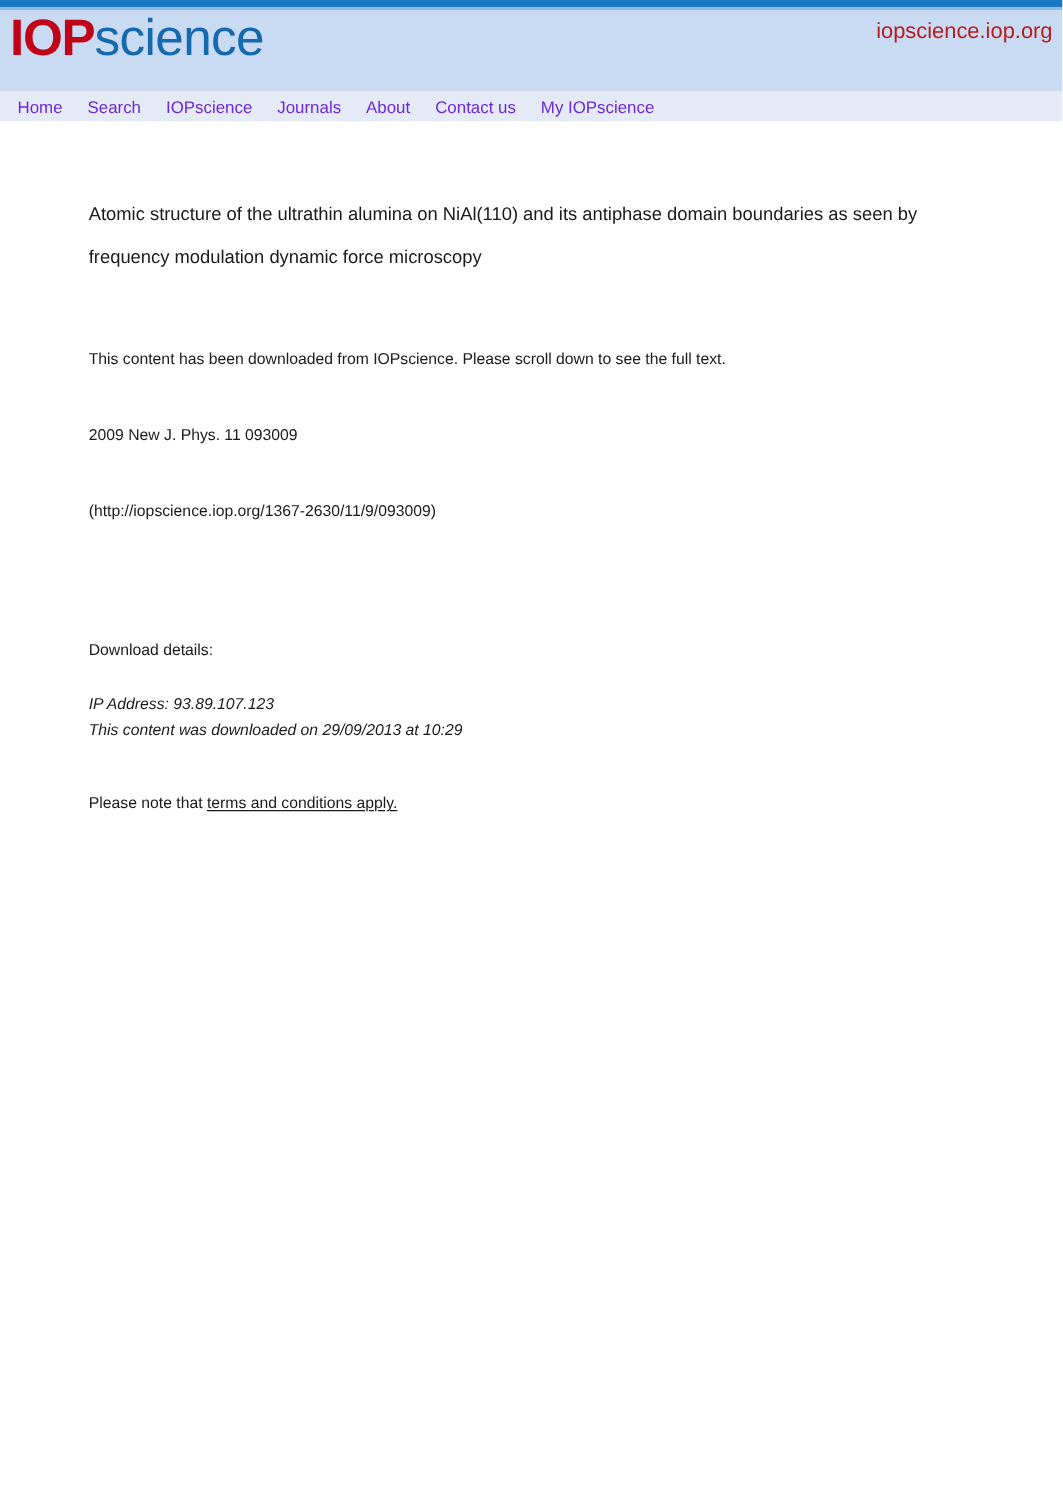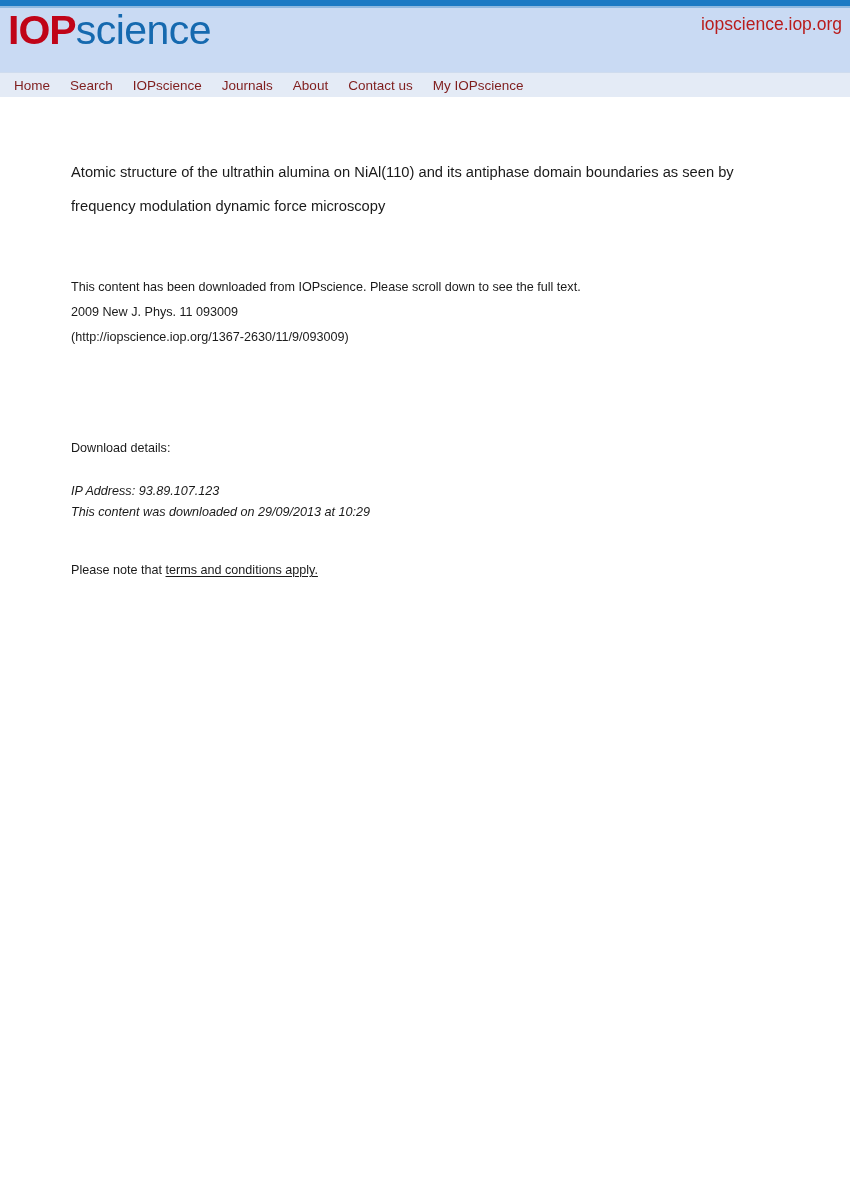--- a/index.html
+++ b/index.html
@@ -73,21 +73,21 @@
     height: 25px;
     background: #e4ebf6;
     border-top: 1px solid #cfdcee;
     width: 100%;
     display: flex;
     align-items: center;
     padding-left: 14px;
     box-sizing: border-box;
   }
   .navbar a {
-    color: #7f1d1d;
+    color: #6d28d9;
     text-decoration: none;
     font-size: 13.5px;
     margin-right: 20px;
     white-space: nowrap;
   }
   .navbar a.last { margin-right: 16px; }
 
   
   .content {
     padding-left: 71px;
@@ -102,21 +102,21 @@
     margin: 0;
     font-weight: normal;
   }
 
   .blurb {
     margin-top: 52px;
     font-size: 12.6px;
     line-height: 25px;
     color: #1a1a1a;
   }
-  .blurb .ln { display: block; }
+  .blurb .ln { display: block; margin-top: 36px; }
 
   .viewline {
     margin-top: 21px;
     font-size: 12.6px;
     line-height: 20px;
     color: #1a1a1a;
   }
 
   .dl-details {
     margin-top: 88px;

